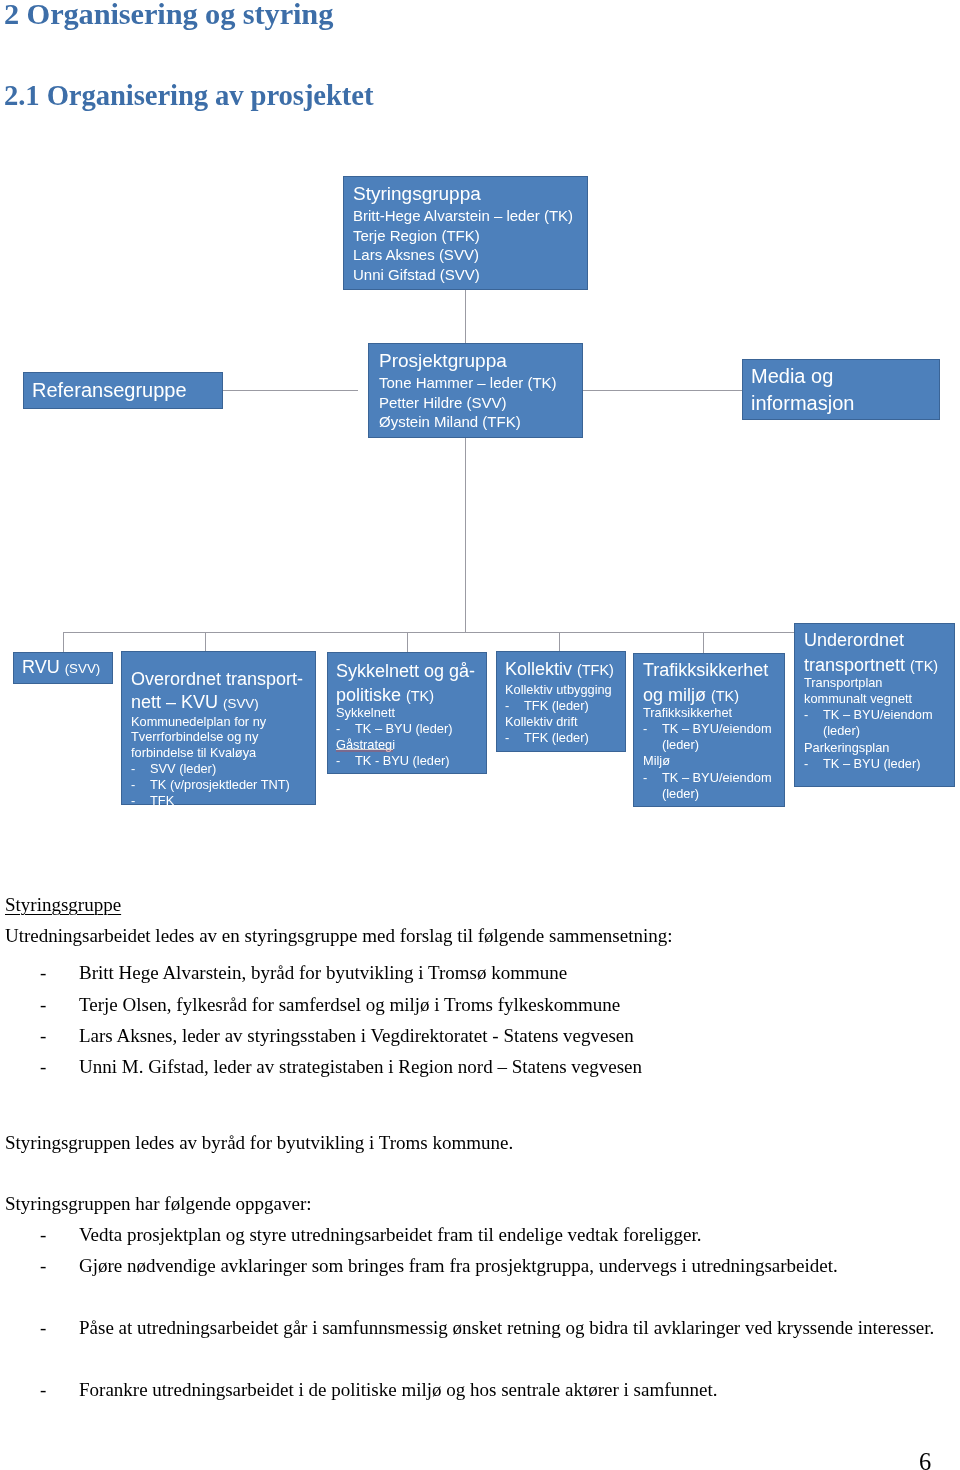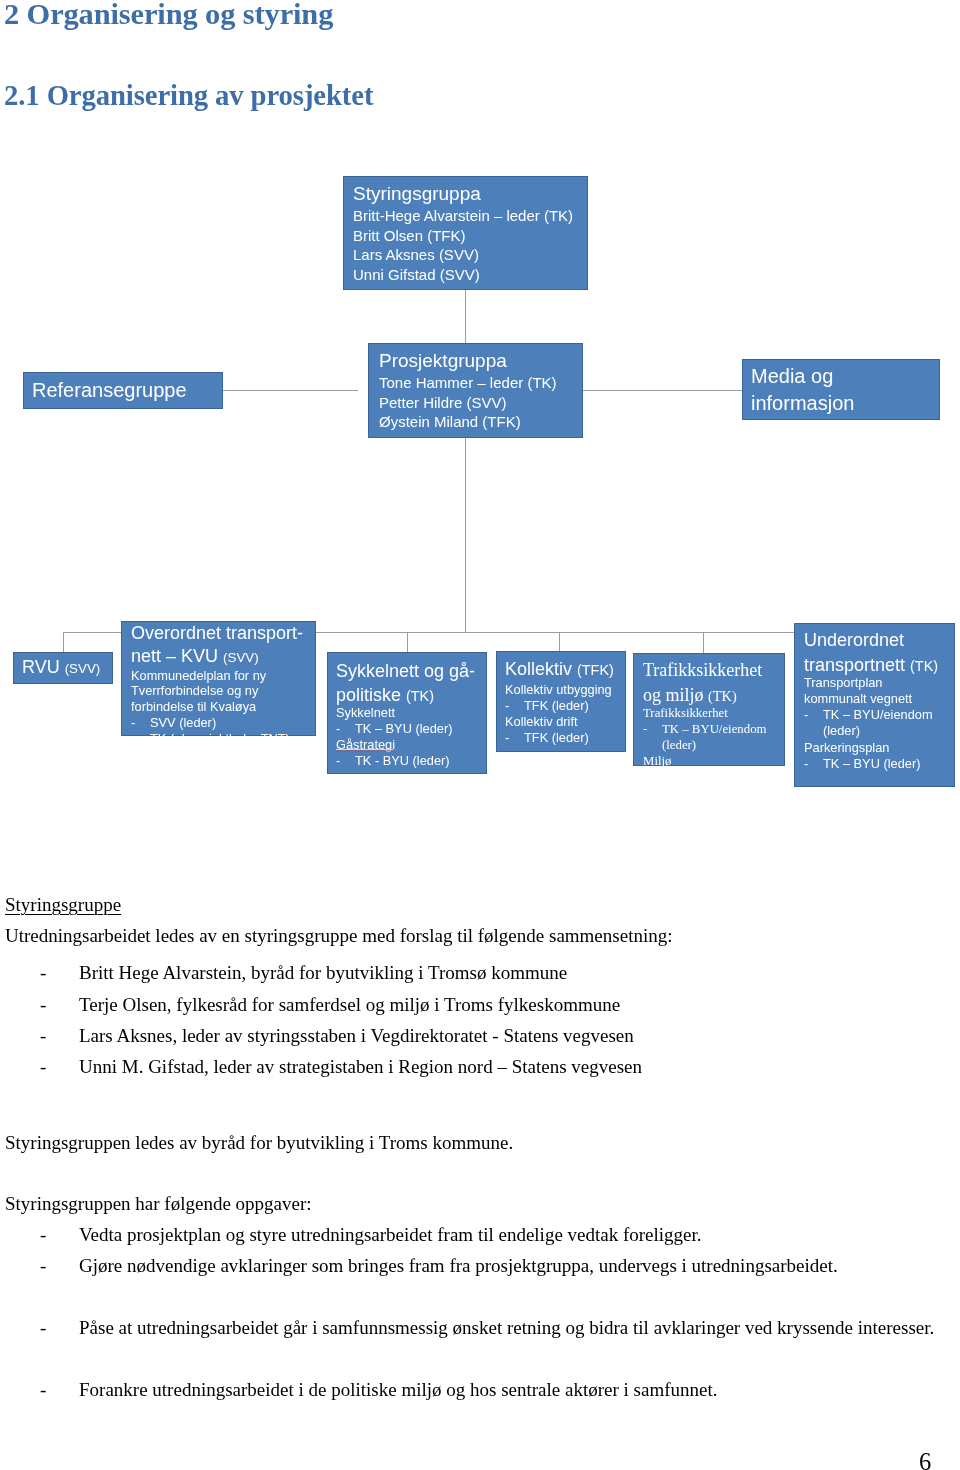--- a/index.html
+++ b/index.html
@@ -38,24 +38,24 @@
   #b-ovr .nl2,#b-ovr .nb{line-height:15.85px;}
   .spell{position:relative;display:block;}
   .spell::after{content:"";position:absolute;left:0;top:12.5px;width:57px;height:1px;background:#d8d8d8;box-shadow:0 1.5px 0 rgba(200,70,70,0.75);}
 
   
   #b-sg{left:343px;top:176px;width:245px;height:114px;padding:5px 0 0 9px;}
   #b-ref{left:23px;top:372px;width:200px;height:37px;padding:4px 0 0 8px;}
   #b-pg{left:358px;top:343px;width:215px;height:95px;padding:5px 0 0 10px;margin-left:10px;}
   #b-media{left:742px;top:359px;width:198px;height:61px;padding:3px 0 0 8px;}
   #b-rvu{left:13px;top:652px;width:100px;height:32px;padding:2px 0 0 8px;}
-  #b-ovr{left:121px;top:621px;width:195px;height:115px;padding:0 0 0 9px;}
+  #b-ovr{left:121px;top:651px;width:195px;height:154px;padding:16px 0 0 9px;}
   #b-syk{left:327px;top:652px;width:160px;height:122px;padding:6px 0 0 8px;}
   #b-kol{left:496px;top:651px;width:130px;height:101px;padding:5px 0 0 8px;}
-  #b-tra{left:633px;top:653px;width:152px;height:113px;padding:4px 0 0 9px;font-family:Liberation Serif, serif;}
+  #b-tra{left:633px;top:653px;width:152px;height:154px;padding:4px 0 0 9px;}
   #b-und{left:794px;top:623px;width:161px;height:164px;padding:4px 0 0 9px;}
 
   
   #l-sg-down{left:465px;top:290px;height:53px;}
   #l-ref{left:221px;top:390px;width:137px;}
   #l-media{left:573px;top:390px;width:169px;}
   #l-pg-down{left:465px;top:438px;height:194px;}
   #l-bus{left:63px;top:632px;width:813px;}
   #d1{left:63px;top:632px;height:20px;}
   #d2{left:205px;top:632px;height:19px;}
@@ -92,21 +92,21 @@
     <div class="vline" id="d1"></div>
     <div class="vline" id="d2"></div>
     <div class="vline" id="d3"></div>
     <div class="vline" id="d4"></div>
     <div class="vline" id="d5"></div>
     <div class="vline" id="d6"></div>
 
     <div class="nbox" id="b-sg">
       <div class="nt">Styringsgruppa</div>
       <div class="nl">Britt-Hege Alvarstein – leder (TK)</div>
-      <div class="nl">Britt Olsen (TFK)</div>
+      <div class="nl">Terje Region (TFK)</div>
       <div class="nl">Lars Aksnes (SVV)</div>
       <div class="nl">Unni Gifstad (SVV)</div>
     </div>
 
     <div class="nbox" id="b-ref">
       <div class="nt2">Referansegruppe</div>
     </div>
 
     <div class="nbox" id="b-pg">
       <div class="nt">Prosjektgruppa</div>

